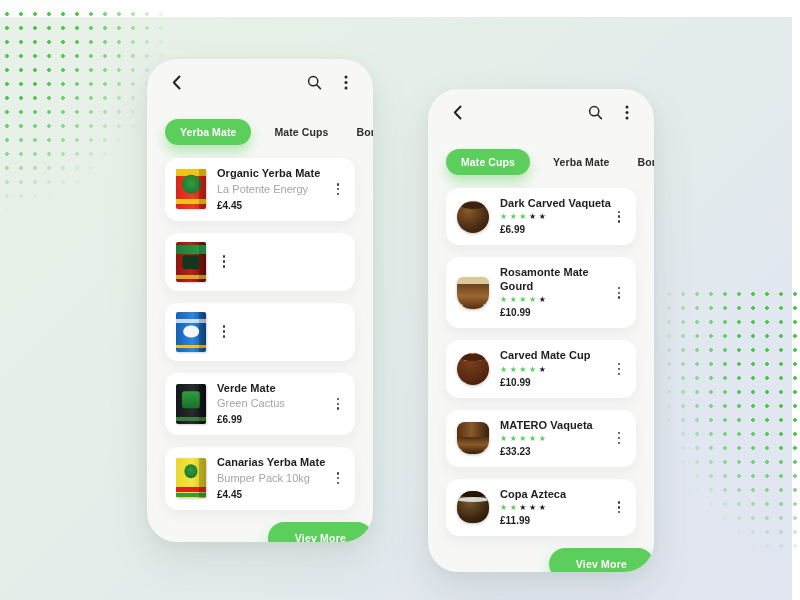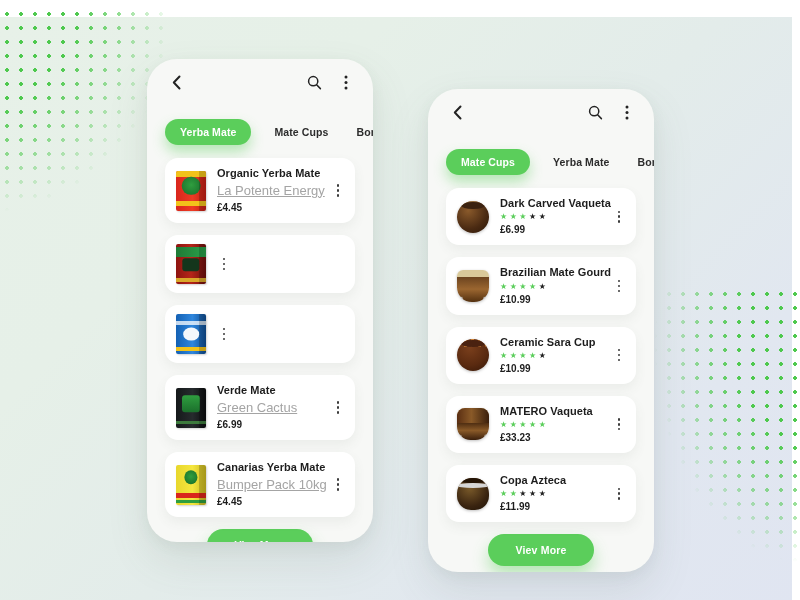--- a/index.html
+++ b/index.html
@@ -104,39 +104,39 @@
   .thumb.round {
     width: 32px; height: 32px; flex-basis: 32px;
     border-radius: 50%;
   }
   .info { flex: 1; min-width: 0; }
   .p-name {
     font-size: 11px; font-weight: bold; color: #1d1d1d;
     letter-spacing: .05px; line-height: 1.25;
   }
   .p-sub {
-    font-size: 13px; color: #a4a4a4;
-    margin-top: 2px; line-height: 1.25; text-decoration: underline;
+    font-size: 11px; color: #a4a4a4;
+    margin-top: 2px; line-height: 1.25;
   }
   .p-price {
     font-size: 10px; font-weight: bold; color: #1d1d1d;
     margin-top: 3px; line-height: 1.2;
   }
   .stars { margin-top: 2.5px; line-height: 1; display: flex; gap: 2.5px; }
   .star { font-size: 8px; color: #222; }
   .star.on { color: #5bce5b; }
   .kebab {
     width: 14px; align-self: center;
     display: flex; flex-direction: column; align-items: center; gap: 2.5px;
     flex: 0 0 14px;
   }
   .kebab i { width: 2.4px; height: 2.4px; border-radius: 50%; background: #3a3a3a; display: block; }
 
   
-  .viewmore-wrap { display: flex; justify-content: center; margin-top: 9px; }
+  .viewmore-wrap { display: flex; justify-content: flex-end; margin-top: 9px; }
   .viewmore {
     background: #5bce5b; color: #fff;
     font-size: 10.5px; font-weight: bold; letter-spacing: .2px;
     padding: 10px 27px; border-radius: 22px; border: none;
     box-shadow: 0 9px 16px rgba(91,206,91,0.42);
   }
 
   
   .pk { position: absolute; inset: 0; border-radius: 2px; overflow: hidden; box-shadow: 1px 1px 2px rgba(0,0,0,.18); }
   .pk::after { content:""; position:absolute; right:0; top:0; bottom:0; width:22%; background:rgba(0,0,0,.18); }
@@ -339,21 +339,21 @@
       </div>
 
       <div class="card">
         <div class="thumb round">
           <div class="g" style="border-radius:6px 6px 46% 46%;background:linear-gradient(180deg,#d9c99a 0%,#d9c99a 22%,#6d4520 23%,#9b6630 60%,#53300f 100%);">
             <div class="leg" style="left:8%;background:#c9c9c9;transform:rotate(-18deg);"></div>
             <div class="leg" style="right:8%;background:#c9c9c9;transform:rotate(18deg);"></div>
           </div>
         </div>
         <div class="info">
-          <div class="p-name">Brazilian Mate Gourd</div>
+          <div class="p-name">Rosamonte Mate Gourd</div>
           <div class="stars">
             <span class="star on">★</span>
             <span class="star on">★</span>
             <span class="star on">★</span>
             <span class="star on">★</span>
             <span class="star">★</span>
           </div>
           <div class="p-price">£10.99</div>
         </div>
         <div class="kebab">
@@ -365,21 +365,21 @@
 
       <div class="card">
         <div class="thumb round">
           <div class="g" style="background:radial-gradient(circle at 40% 28%,#7a3f1c,#5a2a10 58%,#331607);">
             <div class="rim" style="background:#4a2210;"></div>
             <div class="band" style="top:42%;left:6%;right:6%;height:14%;background:repeating-linear-gradient(90deg,#d98b3a 0 3px,transparent 3px 7px);border-radius:50%;"></div>
             <div class="band" style="top:66%;left:12%;right:12%;height:10%;background:repeating-linear-gradient(90deg,#d98b3a 0 3px,transparent 3px 7px);border-radius:50%;"></div>
           </div>
         </div>
         <div class="info">
-          <div class="p-name">Ceramic Sara Cup</div>
+          <div class="p-name">Carved Mate Cup</div>
           <div class="stars">
             <span class="star on">★</span>
             <span class="star on">★</span>
             <span class="star on">★</span>
             <span class="star on">★</span>
             <span class="star">★</span>
           </div>
           <div class="p-price">£10.99</div>
         </div>
         <div class="kebab">

